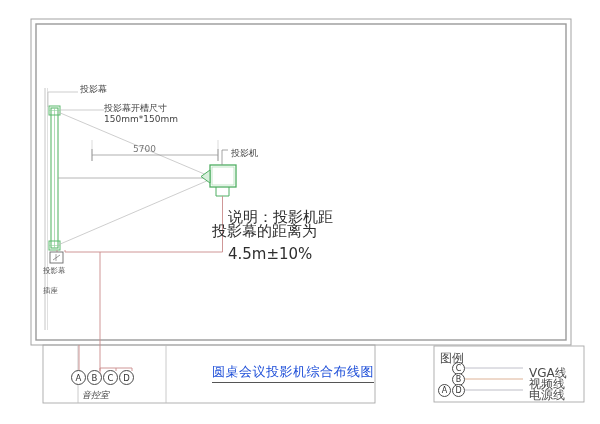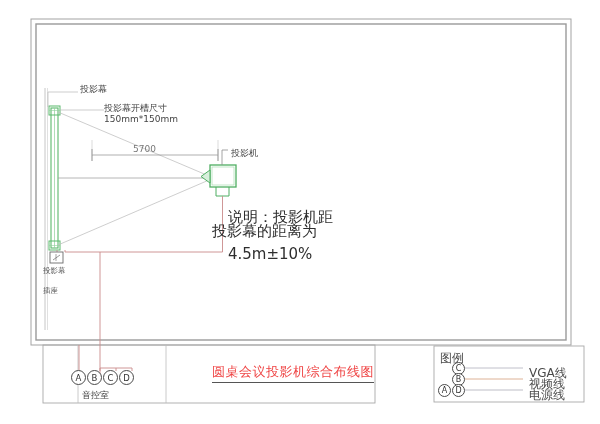--- a/index.html
+++ b/index.html
@@ -29,21 +29,21 @@
     white-space: nowrap;
     line-height: 1.25;
   }
   .lbl-cjk { font-size: 9px; color: #444; }
   .lbl-note { font-size: 15px; color: #2e2e2e; line-height: 1.45; }
   .lbl-dim  { font-size: 9px; color: #777; }
   .lbl-small{ font-size: 7.5px; color: #555; }
   .title {
     position: absolute;
     font-size: 13px;
-    color: #ef4444;
+    color: #1d4ed8;
     letter-spacing: 0.5px;
     border-bottom: 1px solid #555;
     padding-bottom: 1px;
     white-space: nowrap;
   }
   .circ {
     position: absolute;
     width: 15px;
     height: 15px;
     border: 1px solid #4a4a4a;
@@ -164,21 +164,21 @@
   <div class="lbl lbl-note" style="left:228px; top:244px;">4.5m±10%</div>
 
   <div class="lbl lbl-small" style="left:43px; top:266px;">投影幕</div>
   <div class="lbl lbl-small" style="left:43px; top:286px;">插座</div>
 
   <div class="circ" style="left:71px; top:370px;">A</div>
   <div class="circ" style="left:87px; top:370px;">B</div>
   <div class="circ" style="left:103px; top:370px;">C</div>
   <div class="circ" style="left:119px; top:370px;">D</div>
 
-  <div class="lbl lbl-cjk" style="left:82px; top:390px;">音控室</div>
+  <div class="lbl lbl-cjk" style="left:82px; top:390px;font-style:italic;">音控室</div>
 
   <div class="title" style="left:212px; top:363px;">圆桌会议投影机综合布线图</div>
 
   <div class="lbl" style="left:440px; top:351px; font-size:12px; color:#4a4a4a;">图例</div>
 
   <div class="legend-circ" style="left:452px; top:362px;">C</div>
   <div class="legend-txt" style="left:529px; top:365px;">VGA线</div>
 
   <div class="legend-circ" style="left:452px; top:373px;">B</div>
   <div class="legend-txt" style="left:529px; top:376px;">视频线</div>

